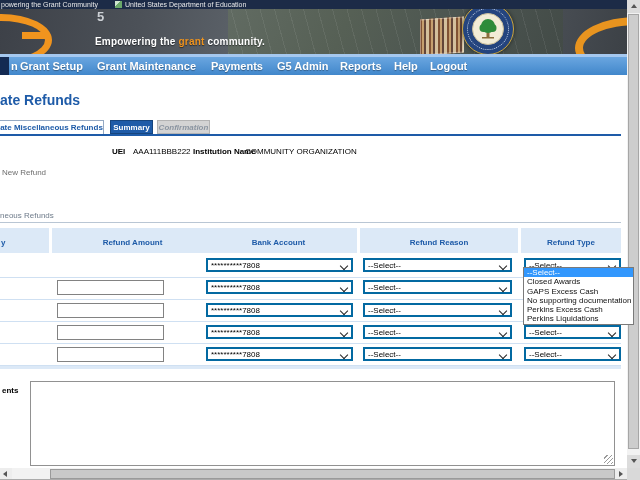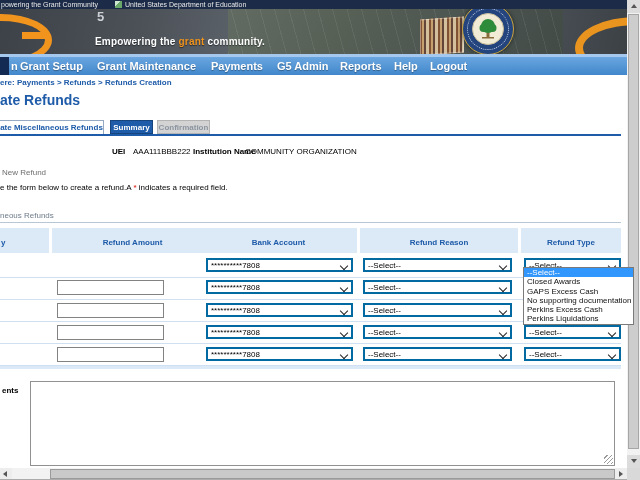--- a/index.html
+++ b/index.html
@@ -50,21 +50,21 @@
 
   
   .breadcrumb{position:absolute;left:0;top:78px;font-size:8px;font-weight:bold;color:#1e5ba8;white-space:nowrap;}
   .page-title{position:absolute;left:0;top:92px;font-size:14px;font-weight:bold;color:#1e5ba8;white-space:nowrap;}
 
   
   .tab{position:absolute;top:120px;height:14px;font-size:8px;font-weight:bold;line-height:14px;
     text-align:center;white-space:nowrap;overflow:hidden;box-sizing:border-box;cursor:pointer;}
   .tab1{left:0;width:104px;background:#fff;color:#1e5ba8;border:1px solid #95a9c3;border-left:none;border-bottom:none;}
   .tab2{left:110px;width:43px;background:#1e5ba8;color:#fff;border:1px solid #16457e;}
-  .tab3{left:157px;width:53px;background:#d3d3d3;color:#8b95a1;border:1px solid #b3b3b3;}
+  .tab3{left:157px;width:53px;background:#d3d3d3;color:#8b95a1;border:1px solid #b3b3b3;font-style:italic;}
   .tab-underline{position:absolute;left:0;top:134px;width:621px;height:2px;background:#1e5ba8;}
 
   .lbl{position:absolute;font-size:8px;color:#000;white-space:nowrap;}
   .b{font-weight:bold;}
   .gray{color:#6e6e6e;}
   .star{color:#e03c31;font-weight:bold;}
   .sec-title{position:absolute;left:0;top:211px;font-size:8px;color:#6e7b8a;white-space:nowrap;}
   .sec-rule{position:absolute;left:0;top:222px;width:621px;height:1px;background:#b9c6d4;}
 
   
@@ -159,37 +159,33 @@
     <span class="nav-item" style="left:11px">n</span>
     <span class="nav-item" style="left:20px">Grant Setup</span>
     <span class="nav-item" style="left:97px">Grant Maintenance</span>
     <span class="nav-item" style="left:211px">Payments</span>
     <span class="nav-item" style="left:277px">G5 Admin</span>
     <span class="nav-item" style="left:340px">Reports</span>
     <span class="nav-item" style="left:394px">Help</span>
     <span class="nav-item" style="left:430px">Logout</span>
   </div>
 
-  <div class="breadcrumb">ere: Payments &gt; Refunds &gt; Refunds Creation</div>
   <div class="page-title">ate Refunds</div>
 
   <div class="tab tab1">ate Miscellaneous Refunds</div>
   <div class="tab tab2">Summary</div>
   <div class="tab tab3">Confirmation</div>
   <div class="tab-underline"></div>
 
   <span class="lbl b" style="left:112px;top:147px">UEI</span>
   <span class="lbl" style="left:133px;top:147px">AAA111BBB222</span>
   <span class="lbl b" style="left:193px;top:147px">Institution Name</span>
   <span class="lbl" style="left:245px;top:147px">COMMUNITY ORGANIZATION</span>
 
   <span class="lbl gray" style="left:2px;top:168px">New Refund</span>
-  <span class="lbl" style="left:0;top:183px">
-    <span>e the form below to create a refund.A </span><span class="star">*</span><span> indicates a required field.</span>
-  </span>
   <div class="sec-title">neous Refunds</div>
   <div class="sec-rule"></div>
 
   <div class="hcell" style="left:0;width:49px;justify-content:flex-start;padding-left:1px">y</div>
   <div class="hcell" style="left:52px;width:161px">Refund Amount</div>
   <div class="hcell" style="left:200px;width:157px">Bank Account</div>
   <div class="hcell" style="left:360px;width:158px">Refund Reason</div>
   <div class="hcell" style="left:521px;width:100px">Refund Type</div>
 
   <div class="rowline" style="top:277px"></div>

